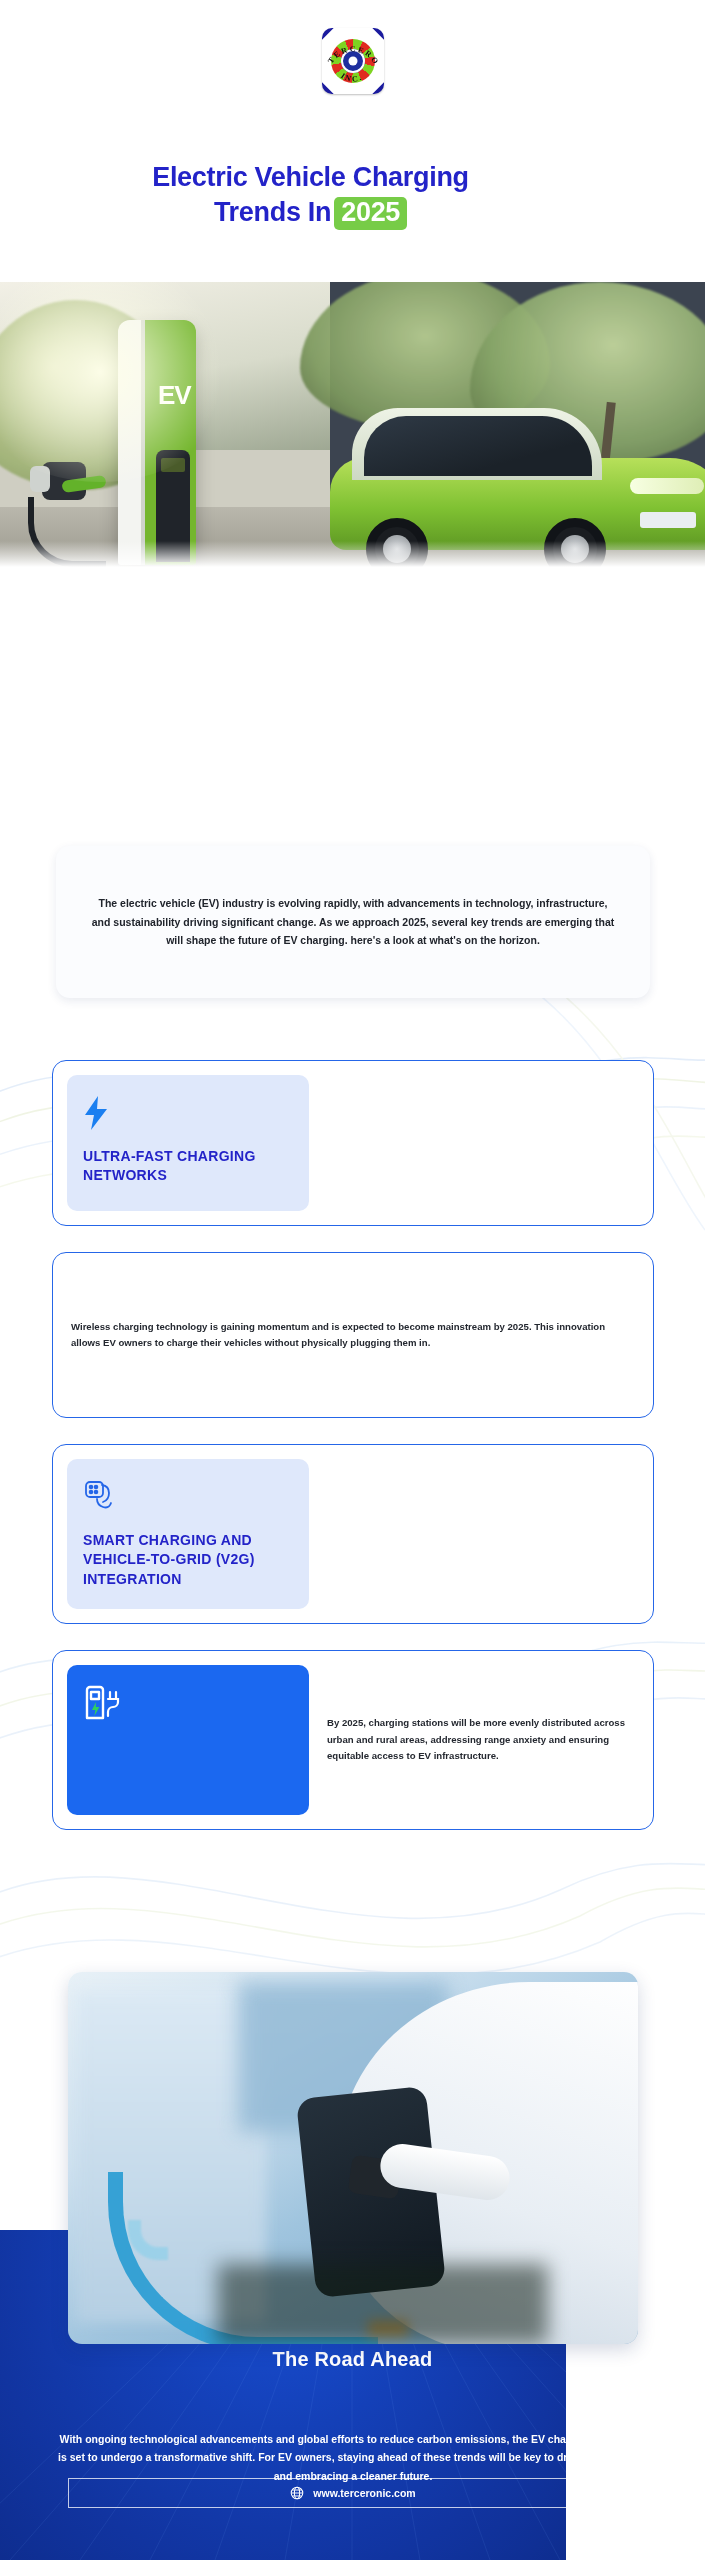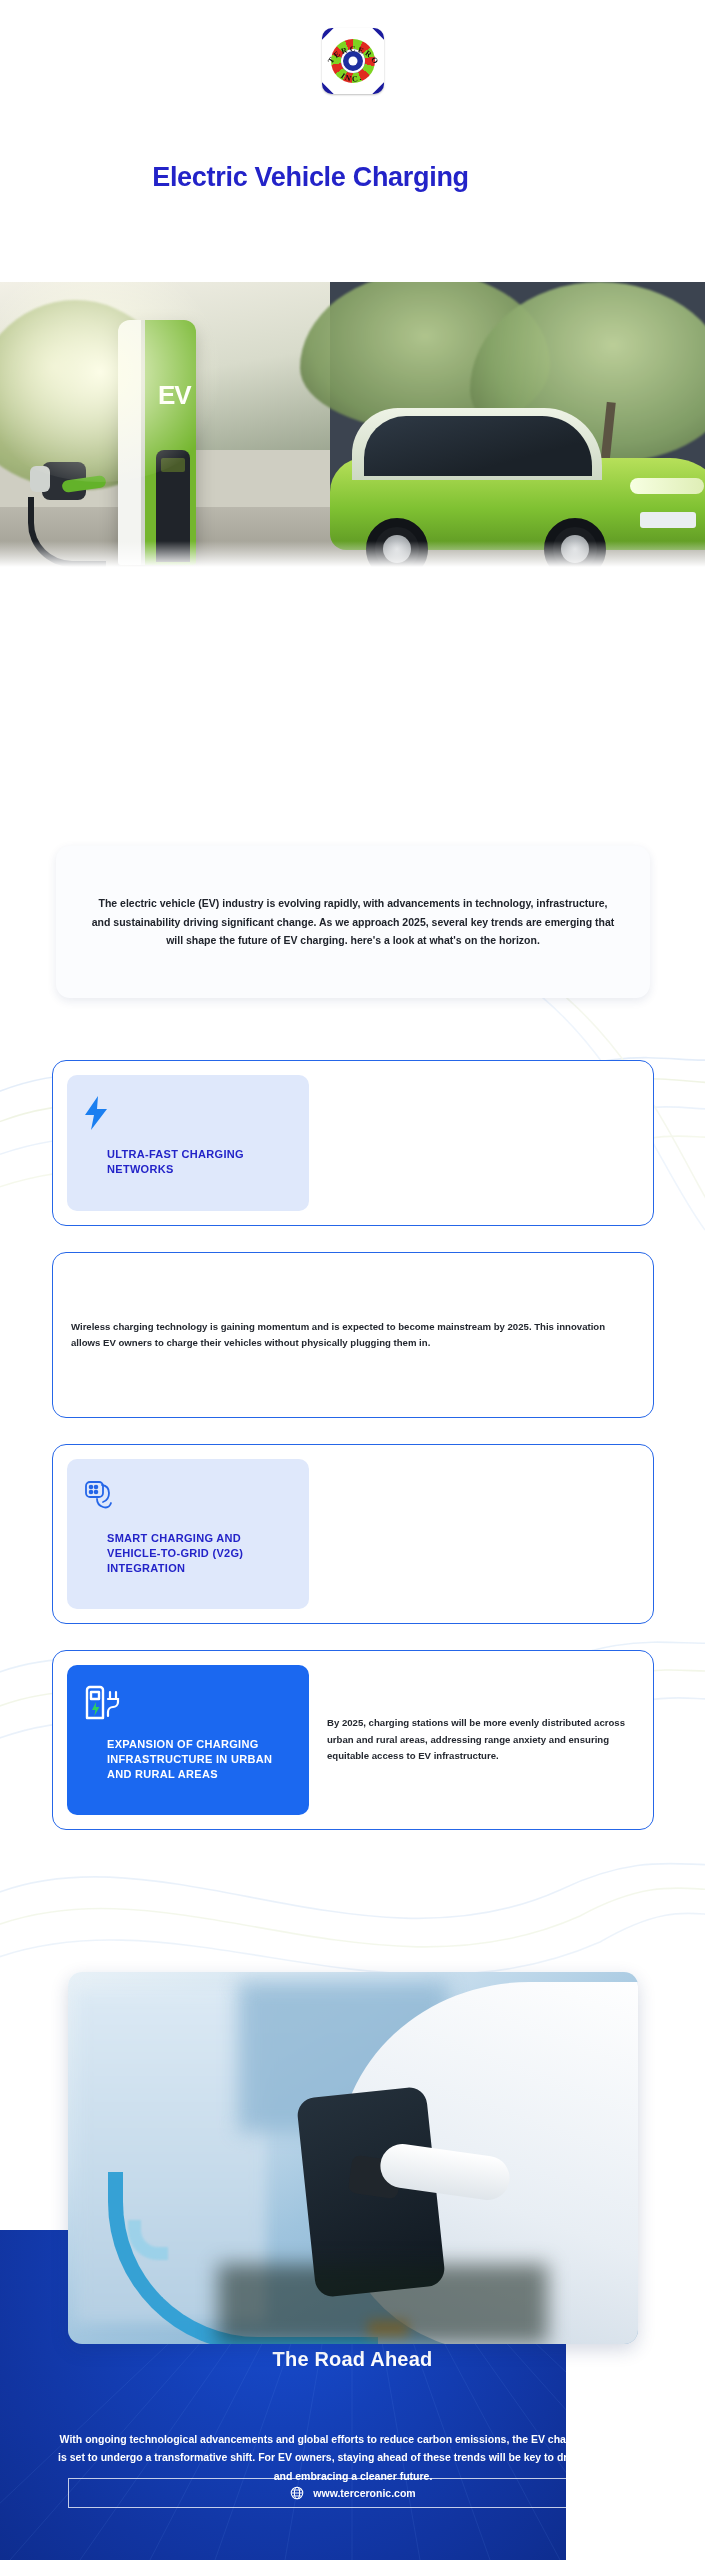--- a/index.html
+++ b/index.html
@@ -99,21 +99,21 @@
       background:#fff;z-index:3;padding:14px;display:flex;gap:14px;}
   .c1{top:1060px;height:166px;}
   .c2{top:1252px;height:166px;}
   .c3{top:1444px;height:180px;}
   .c4{top:1650px;height:180px;}
   .tile{width:242px;border-radius:10px;padding:18px 16px 16px 16px;display:flex;flex-direction:column;
       justify-content:flex-start;}
   .tile.light{background:#dfe8fb;}
   .tile.solid{background:#1b68f0;}
   .tile .ico{height:40px;margin-bottom:14px;display:flex;align-items:center;}
-  .tile h3{font-size:11px;line-height:1.38;letter-spacing:.3px;font-weight:800;margin-left:24px;}
+  .tile h3{font-size:14px;line-height:1.38;letter-spacing:.3px;font-weight:800;}
   .tile.light h3{color:#2323c8;}
   .tile.solid h3{color:#ffffff;}
   .card .body{flex:1;display:flex;align-items:center;padding:6px 10px 6px 4px;}
   .card .body p{font-size:9.6px;line-height:1.72;color:#242830;font-weight:700;}
 
   
   .photo2{position:absolute;left:68px;top:1972px;width:570px;height:372px;border-radius:14px;overflow:hidden;z-index:3;
       box-shadow:0 6px 18px rgba(20,45,100,.18);}
   .p2-bg{position:absolute;inset:0;background:linear-gradient(150deg,#e8f1f7 0%,#cfe2f0 28%,#9fc4de 55%,#6f9fc4 100%);}
   .p2-blur1{position:absolute;left:8px;top:20px;width:190px;height:330px;background:linear-gradient(180deg,#dbe9f4,#b5cfe3);filter:blur(7px);}
@@ -186,20 +186,23 @@
           <path id="arcBot" d="M14,44 A20,20 0 0 0 48,44"></path>
         </defs>
         <text><textPath href="#arcTop" startOffset="4%">T E R C E R O</textPath></text>
         <text><textPath href="#arcBot" startOffset="16%">I N C .</textPath></text>
       </svg>
     </div>
   </div>
 
   <h1 class="title">
     <span>Electric Vehicle Charging</span>
+    <span class="ln2">
+      <span>Trends In</span><span class="badge2025">2025</span>
+    </span>
   </h1>
 
   <div class="hero">
     <div class="hero-sky"></div>
     <div class="hero-wall"></div>
     <div class="hero-wall2"></div>
     <div class="tree t2"></div>
     <div class="tree t3"></div>
     <div class="trunk tr1"></div>
     <div class="tree t1"></div>
@@ -275,21 +278,20 @@
             <path d="M4,34 V6 a3,3 0 0 1 3,-3 h10 a3,3 0 0 1 3,3 v28 Z"></path>
             <rect x="8" y="8" width="8" height="7"></rect>
           </g>
           <path d="M13,18 L9,26 h3.4 l-1,6 5,-9 h-3.6 z" fill="#2fcf5e"></path>
           <g stroke="#ffffff" stroke-width="2.2" fill="none" stroke-linecap="round">
             <path d="M27,8 v6 M33,8 v6"></path>
             <path d="M25,15 h10 v3 a5,5 0 0 1 -5,5 a5,5 0 0 0 -5,5 v4"></path>
           </g>
         </svg>
       </div>
-      <h3>EXPANSION OF CHARGING INFRASTRUCTURE IN URBAN AND RURAL AREAS</h3>
     </div>
     <div class="body">
       <p>By 2025, charging stations will be more evenly distributed across urban and rural areas, addressing range anxiety and ensuring equitable access to EV infrastructure.</p>
     </div>
   </div>
 
   <div class="footer">
     <svg class="rays" viewBox="0 0 705 330" preserveAspectRatio="none">
       <g stroke="#6fa2f5" stroke-width="0.8" opacity="0.5">
         <line x1="352" y1="-60" x2="-60" y2="330"></line>

